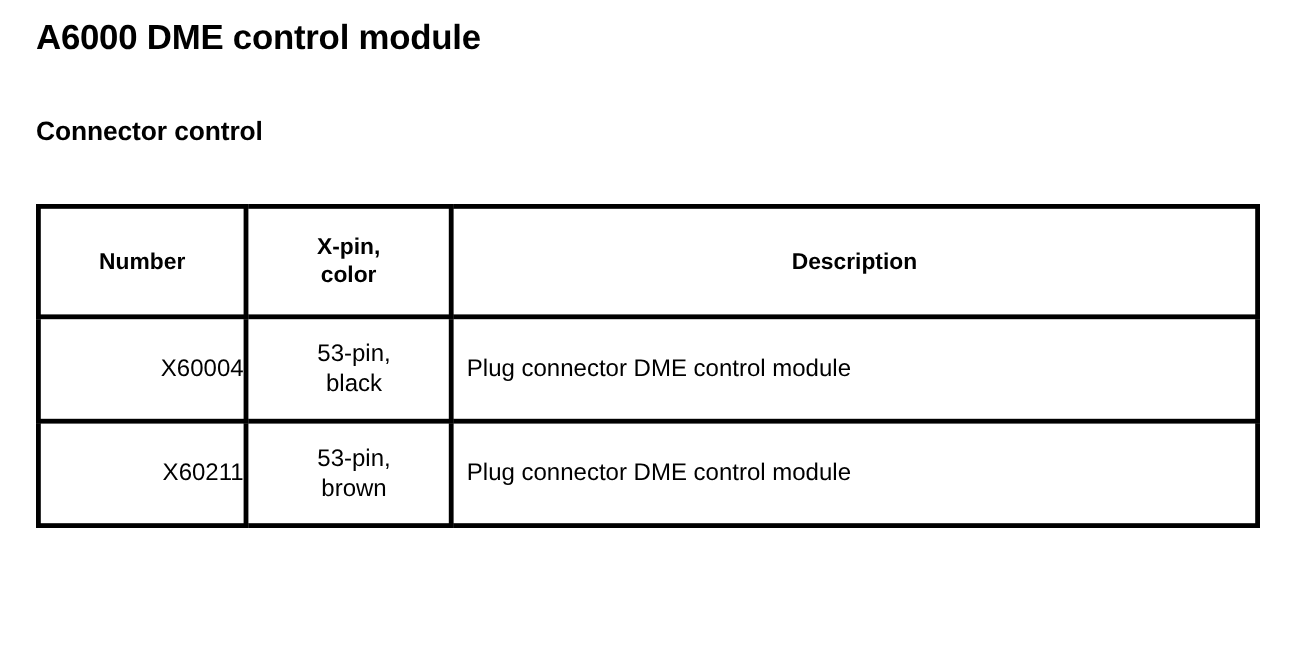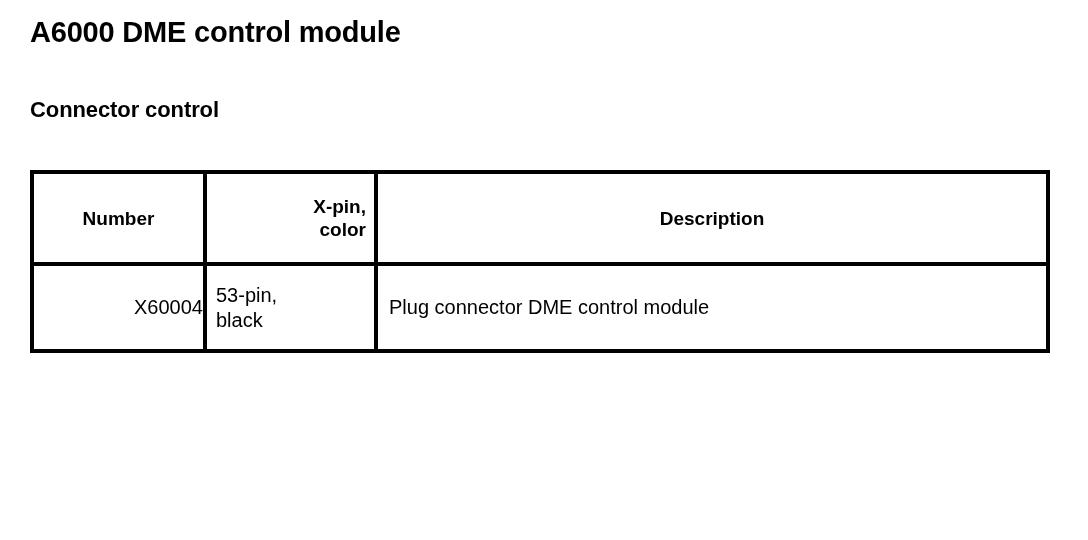--- a/index.html
+++ b/index.html
@@ -86,31 +86,30 @@
     font-weight: normal;
     line-height: 25px;
   }
   .cell-number .cell-inner {
     padding: 0 0 0 14px;
     text-align: right;
     white-space: nowrap;
   }
   .cell-xpin .cell-inner {
     padding: 0 0 0 9px;
-    text-align: left;
+    text-align: center;
     white-space: pre-line;
   }
   .cell-desc .cell-inner {
     padding: 0 0 0 11px;
     text-align: left;
     white-space: nowrap;
   }
   .hdr-multiline {
     white-space: pre-line;
-    text-align: right;
   }
 </style>
 </head>
 <body>
 
 <div class="page">
 
   <div class="doc-title">A6000 DME control module</div>
 
   <div class="doc-subtitle">Connector control</div>
@@ -141,16 +140,28 @@
           <div class="cell-inner">X60004</div>
         </td>
         <td class="cell-xpin">
           <div class="cell-inner">53-pin,
 black</div>
         </td>
         <td class="cell-desc">
           <div class="cell-inner">Plug connector DME control module</div>
         </td>
       </tr>
+      <tr>
+        <td class="cell-number">
+          <div class="cell-inner">X60211</div>
+        </td>
+        <td class="cell-xpin">
+          <div class="cell-inner">53-pin,
+brown</div>
+        </td>
+        <td class="cell-desc">
+          <div class="cell-inner">Plug connector DME control module</div>
+        </td>
+      </tr>
     </tbody>
   </table>
 
 </div>
 
 </body></html>

